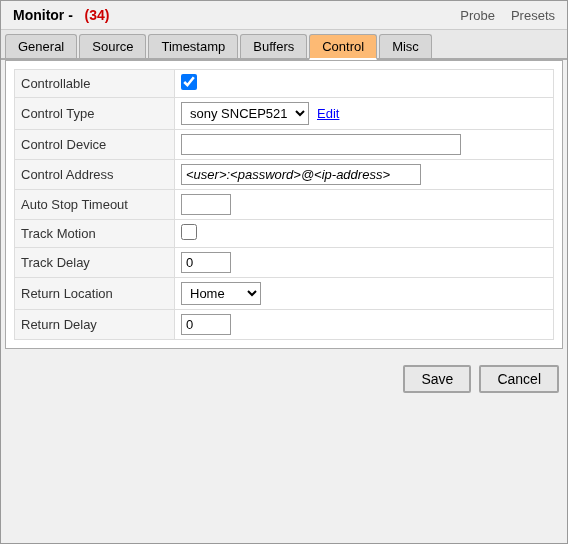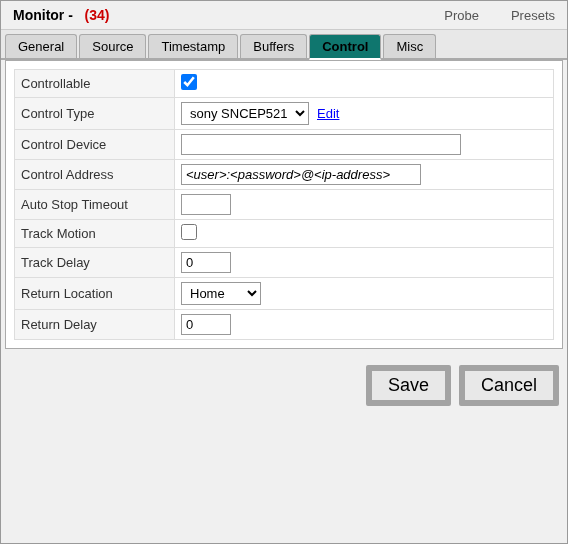--- a/index.html
+++ b/index.html
@@ -33,43 +33,42 @@
     }
     .title-bar-right {
       display: flex;
       gap: 16px;
     }
     .title-bar-right a {
       color: #555;
       text-decoration: none;
       font-size: 13px;
       cursor: pointer;
-      margin-left: 16px;
     }
     .tabs {
       display: flex;
       border-bottom: 2px solid #aaa;
       background: #e8e8e8;
       padding: 4px 4px 0 4px;
       gap: 2px;
     }
     .tab {
       padding: 4px 12px;
       border: 1px solid #aaa;
       border-bottom: none;
       background: #d8d8d8;
       cursor: pointer;
       font-size: 13px;
       border-radius: 3px 3px 0 0;
     }
     .tab.active {
-      background: #0f766e;
+      background: #fdba74;
       border-bottom: 2px solid #fff;
       margin-bottom: -2px;
-      font-weight: bold;
+      font-weight: normal;
     }
     .content {
       background: #fff;
       border: 1px solid #aaa;
       margin: 0 4px 4px 4px;
       padding: 8px;
     }
     .form-table {
       width: 100%;
       border-collapse: collapse;
@@ -129,22 +128,22 @@
       font-style: italic;
     }
     .button-row {
       display: flex;
       justify-content: flex-end;
       gap: 8px;
       padding: 12px 8px 8px 8px;
     }
     button {
       padding: 4px 16px;
-      font-size: 18px;
-      border: 6px solid #a3a3a3;
+      font-size: 14px;
+      border: 2px solid #a3a3a3;
       background: #e8e8e8;
       cursor: pointer;
       border-radius: 2px;
     }
     .return-loc-wrapper {
       display: flex;
       align-items: center;
     }
     .return-loc-wrapper select {
       min-width: 80px;

